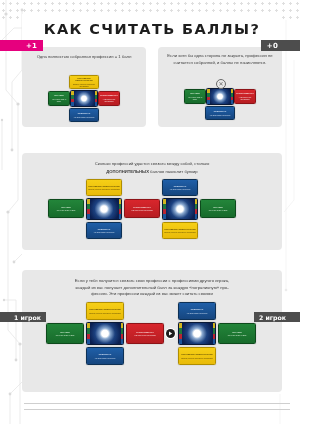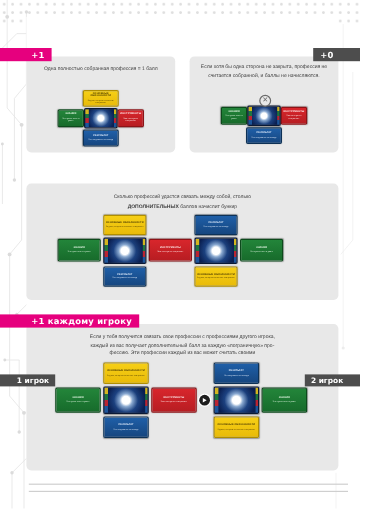--- a/index.html
+++ b/index.html
@@ -256,20 +256,21 @@
       </g>
       <g fill="#c9c9c9">
         <circle cx="10" cy="300" r="1.3"></circle>
           <circle cx="16" cy="290" r="1.3"></circle>
       </g>
     </svg>
   </div>
 
   <div class="sheet">
 
+    <div class="page-title">КАК СЧИТАТЬ БАЛЛЫ?</div>
 
     <div class="ribbon magenta left-tail" style="top:26px;">+1</div>
 
     <div class="ribbon gray right-tail" style="top:26px;">+0</div>
 
     <div class="panel" style="left:0; top:33px; width:124px; height:80px;">
 
       <div class="panel-body" style="padding-top:7px;">Одна полностью собранная профессия = 1 балл</div>
 
       <div class="cluster" style="position:absolute; left:26px; top:28px; width:72px; height:48px;">
@@ -377,21 +378,20 @@
           <div class="c-sub">Что нужно знать и уметь</div>
         </div>
 
         <div class="card yellow" style="left:118px; top:43px; width:36px; height:17px;">
           <div class="c-title">ОСНОВНЫЕ ОБЯЗАННОСТИ</div>
           <div class="c-sub">Задачи, которые выполняет специалист</div>
         </div>
       </div>
     </div>
 
-    <div class="ribbon magenta left-tail" style="top:248px;">+1 каждому игроку</div>
 
     <div class="panel" style="left:0; right:0; top:256px; height:122px;">
 
       <div class="panel-body" style="padding-top:8px;">Если у тебя получится связать свои профессии с профессиями другого игрока,</div>
       <div class="panel-body">каждый из вас получает дополнительный балл за каждую «пограничную» про-</div>
       <div class="panel-body">фессию. Эти профессии каждый из вас может считать своими</div>
 
       <div class="player-badge p1" style="left:-22px; top:42px;">1 игрок</div>
 
       <div class="player-badge p2" style="right:-18px; top:42px;">2 игрок</div>

